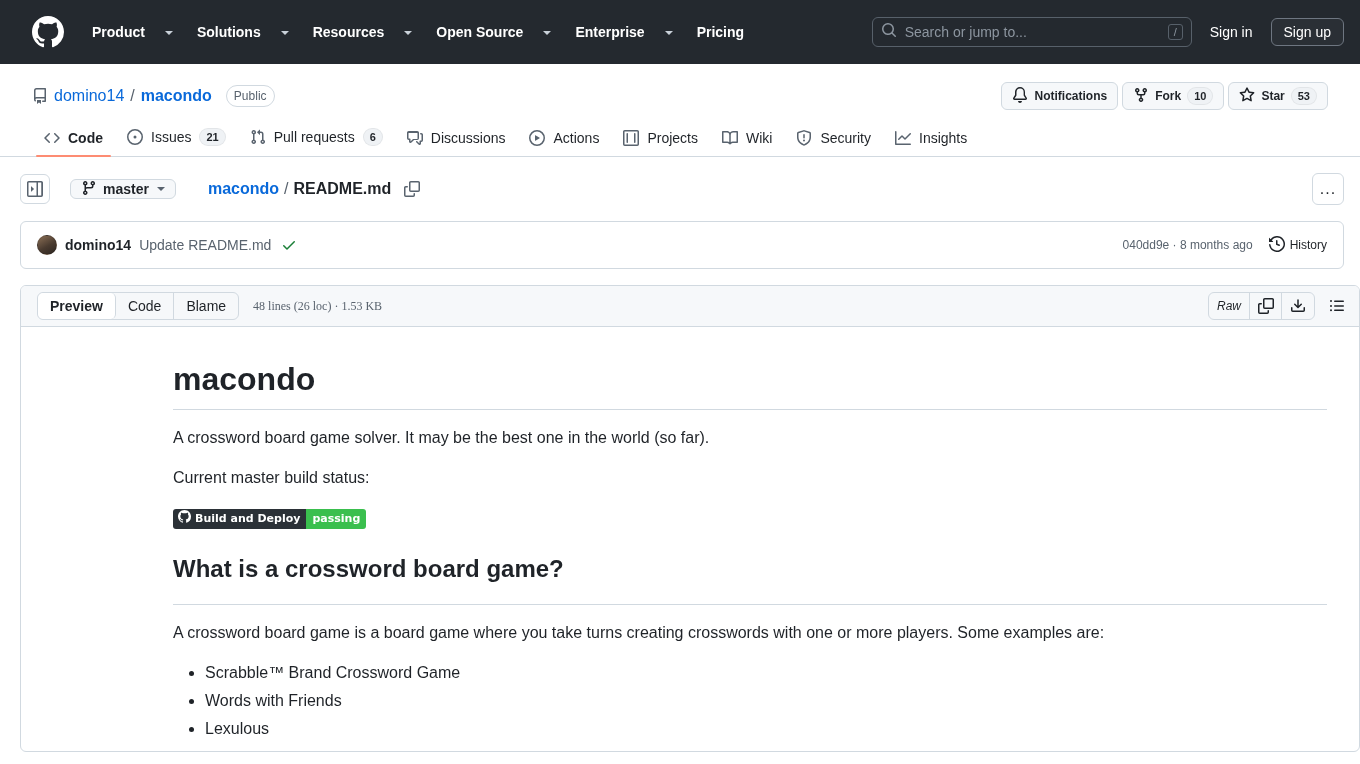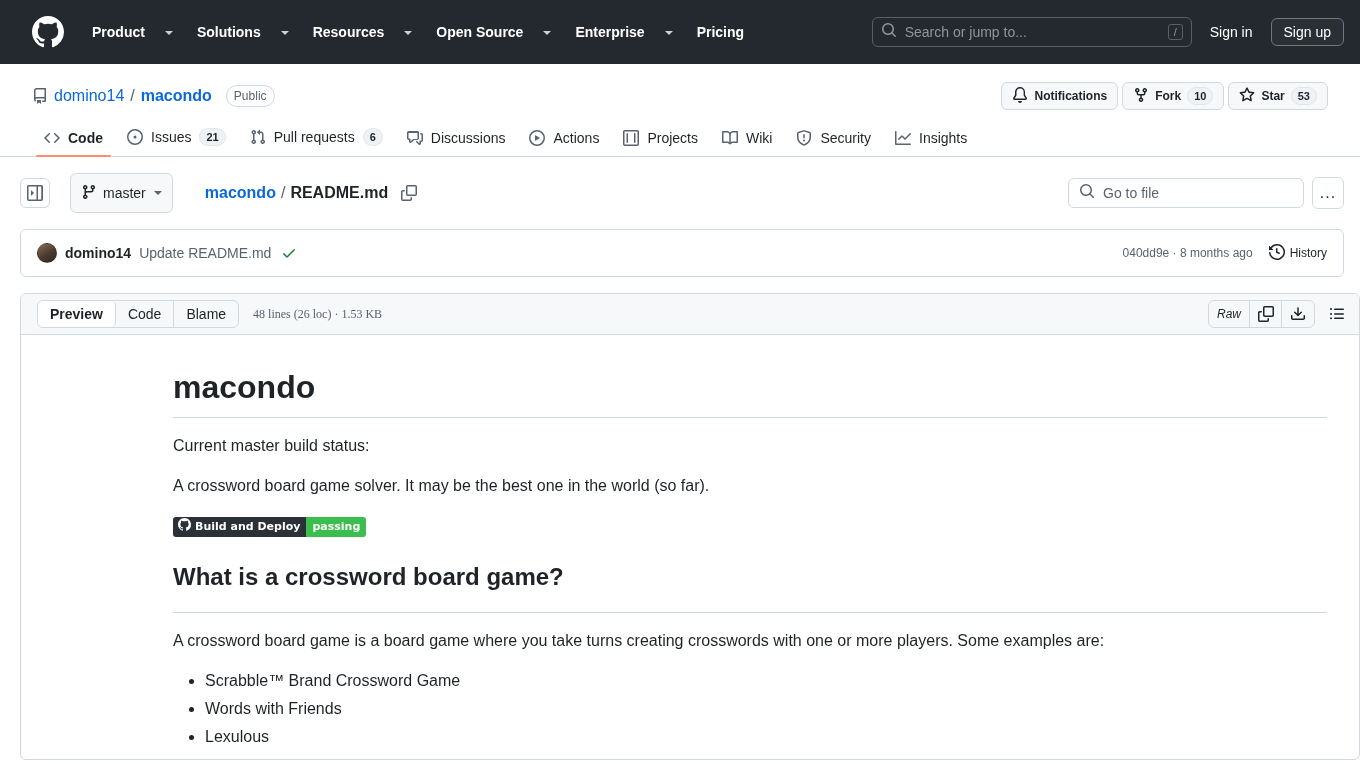--- a/index.html
+++ b/index.html
@@ -113,22 +113,22 @@
   .side-toggle {
     width: 30px; height: 30px;
     border: 1px solid #d1d9e0; border-radius: 6px;
     background: #ffffff;
     display: flex; align-items: center; justify-content: center;
     cursor: pointer; color: #59636e; flex: none;
   }
   .branch-btn {
     display: flex; align-items: center; gap: 6px;
     border: 1px solid #d1d9e0; border-radius: 6px;
-    background: #f6f8fa; height: 40px; padding: 0 10px;
-    font-size: 14px; font-weight: 400; color: #1f2328; cursor: pointer;
+    background: #f6f8fa; height: 20px; padding: 0 10px;
+    font-size: 14px; font-weight: 700; color: #1f2328; cursor: pointer;
     margin-left: 12px;
   }
   .branch-btn .caret-d {
     width: 0; height: 0; border-left: 4px solid transparent;
     border-right: 4px solid transparent; border-top: 4px solid #59636e;
     margin-left: 2px;
   }
   .breadcrumb { display: flex; align-items: center; gap: 5px; font-size: 16px; margin-left: 24px; }
   .bc-link { color: #0969da; font-weight: 600; cursor: pointer; }
   .bc-sep { color: #59636e; font-weight: 400; }
@@ -459,28 +459,20 @@
     <span class="bc-file">README.md</span>
     <span class="copy-path">
       <svg width="16" height="16" viewBox="0 0 16 16" fill="currentColor">
           <path d="M0 6.75C0 5.784.784 5 1.75 5h1.5a.75.75 0 0 1 0 1.5h-1.5a.25.25 0 0 0-.25.25v7.5c0 .138.112.25.25.25h7.5a.25.25 0 0 0 .25-.25v-1.5a.75.75 0 0 1 1.5 0v1.5A1.75 1.75 0 0 1 9.25 16h-7.5A1.75 1.75 0 0 1 0 14.25Z"></path>
           <path d="M5 1.75C5 .784 5.784 0 6.75 0h7.5C15.216 0 16 .784 16 1.75v7.5A1.75 1.75 0 0 1 14.25 11h-7.5A1.75 1.75 0 0 1 5 9.25Zm1.75-.25a.25.25 0 0 0-.25.25v7.5c0 .138.112.25.25.25h7.5a.25.25 0 0 0 .25-.25v-7.5a.25.25 0 0 0-.25-.25Z"></path>
         </svg>
     </span>
   </div>
 
   <div class="file-nav-right">
-    <div class="goto-file">
-      <span>
-        <svg width="16" height="16" viewBox="0 0 16 16" fill="#59636e">
-            <path d="M10.68 11.74a6 6 0 0 1-7.922-8.982 6 6 0 0 1 8.982 7.922l3.04 3.04a.749.749 0 0 1-.326 1.275.749.749 0 0 1-.734-.215ZM11.5 7a4.499 4.499 0 1 0-8.997 0A4.499 4.499 0 0 0 11.5 7Z"></path>
-          </svg>
-      </span>
-      <span class="ph">Go to file</span>
-    </div>
     <div class="kebab">...</div>
   </div>
 </div>
 
 <div class="commit-row">
   <div class="avatar"></div>
   <span class="commit-author">domino14</span>
   <span class="commit-msg">Update README.md</span>
   <span class="check">
     <svg width="16" height="16" viewBox="0 0 16 16" fill="currentColor">
@@ -532,22 +524,22 @@
       <div class="outline-btn">
         <svg width="16" height="16" viewBox="0 0 16 16" fill="currentColor">
             <path d="M2 4a1 1 0 1 1 0-2 1 1 0 0 1 0 2Zm3.75-1.5a.75.75 0 0 0 0 1.5h8.5a.75.75 0 0 0 0-1.5ZM5 8a.75.75 0 0 1 .75-.75h8.5a.75.75 0 0 1 0 1.5h-8.5A.75.75 0 0 1 5 8Zm0 4.25a.75.75 0 0 1 .75-.75h8.5a.75.75 0 0 1 0 1.5h-8.5a.75.75 0 0 1-.75-.75ZM2 9a1 1 0 1 1 0-2 1 1 0 0 1 0 2Zm-1 3.25a1 1 0 1 0 2 0 1 1 0 0 0-2 0Z"></path>
           </svg>
       </div>
     </div>
   </div>
 
   <div class="md">
     <h1>macondo</h1>
+    <p>A crossword board game solver. It may be the best one in the world (so far).</p>
     <p>Current master build status:</p>
-    <p>A crossword board game solver. It may be the best one in the world (so far).</p>
     <p>
       <span class="badge">
         <span class="badge-left" style="background: rgb(43, 49, 55);">
           <span>
             <svg width="13" height="13" viewBox="0 0 16 16" fill="#ffffff">
                 <path d="M8 0C3.58 0 0 3.58 0 8c0 3.54 2.29 6.53 5.47 7.59.4.07.55-.17.55-.38 0-.19-.01-.82-.01-1.49-2.01.37-2.53-.49-2.69-.94-.09-.23-.48-.94-.82-1.13-.28-.15-.68-.52-.01-.53.63-.01 1.08.58 1.23.82.72 1.21 1.87.87 2.33.66.07-.52.28-.87.51-1.07-1.78-.2-3.64-.89-3.64-3.95 0-.87.31-1.59.82-2.15-.08-.2-.36-1.02.08-2.12 0 0 .67-.21 2.2.82a7.4 7.4 0 0 1 2-.27c.68 0 1.36.09 2 .27 1.53-1.04 2.2-.82 2.2-.82.44 1.1.16 1.92.08 2.12.51.56.82 1.27.82 2.15 0 3.07-1.87 3.75-3.65 3.95.29.25.54.73.54 1.48 0 1.07-.01 1.93-.01 2.2 0 .21.15.46.55.38A8.01 8.01 0 0 0 16 8c0-4.42-3.58-8-8-8Z"></path>
               </svg>
           </span>
           <span>Build and Deploy</span>
         </span>

